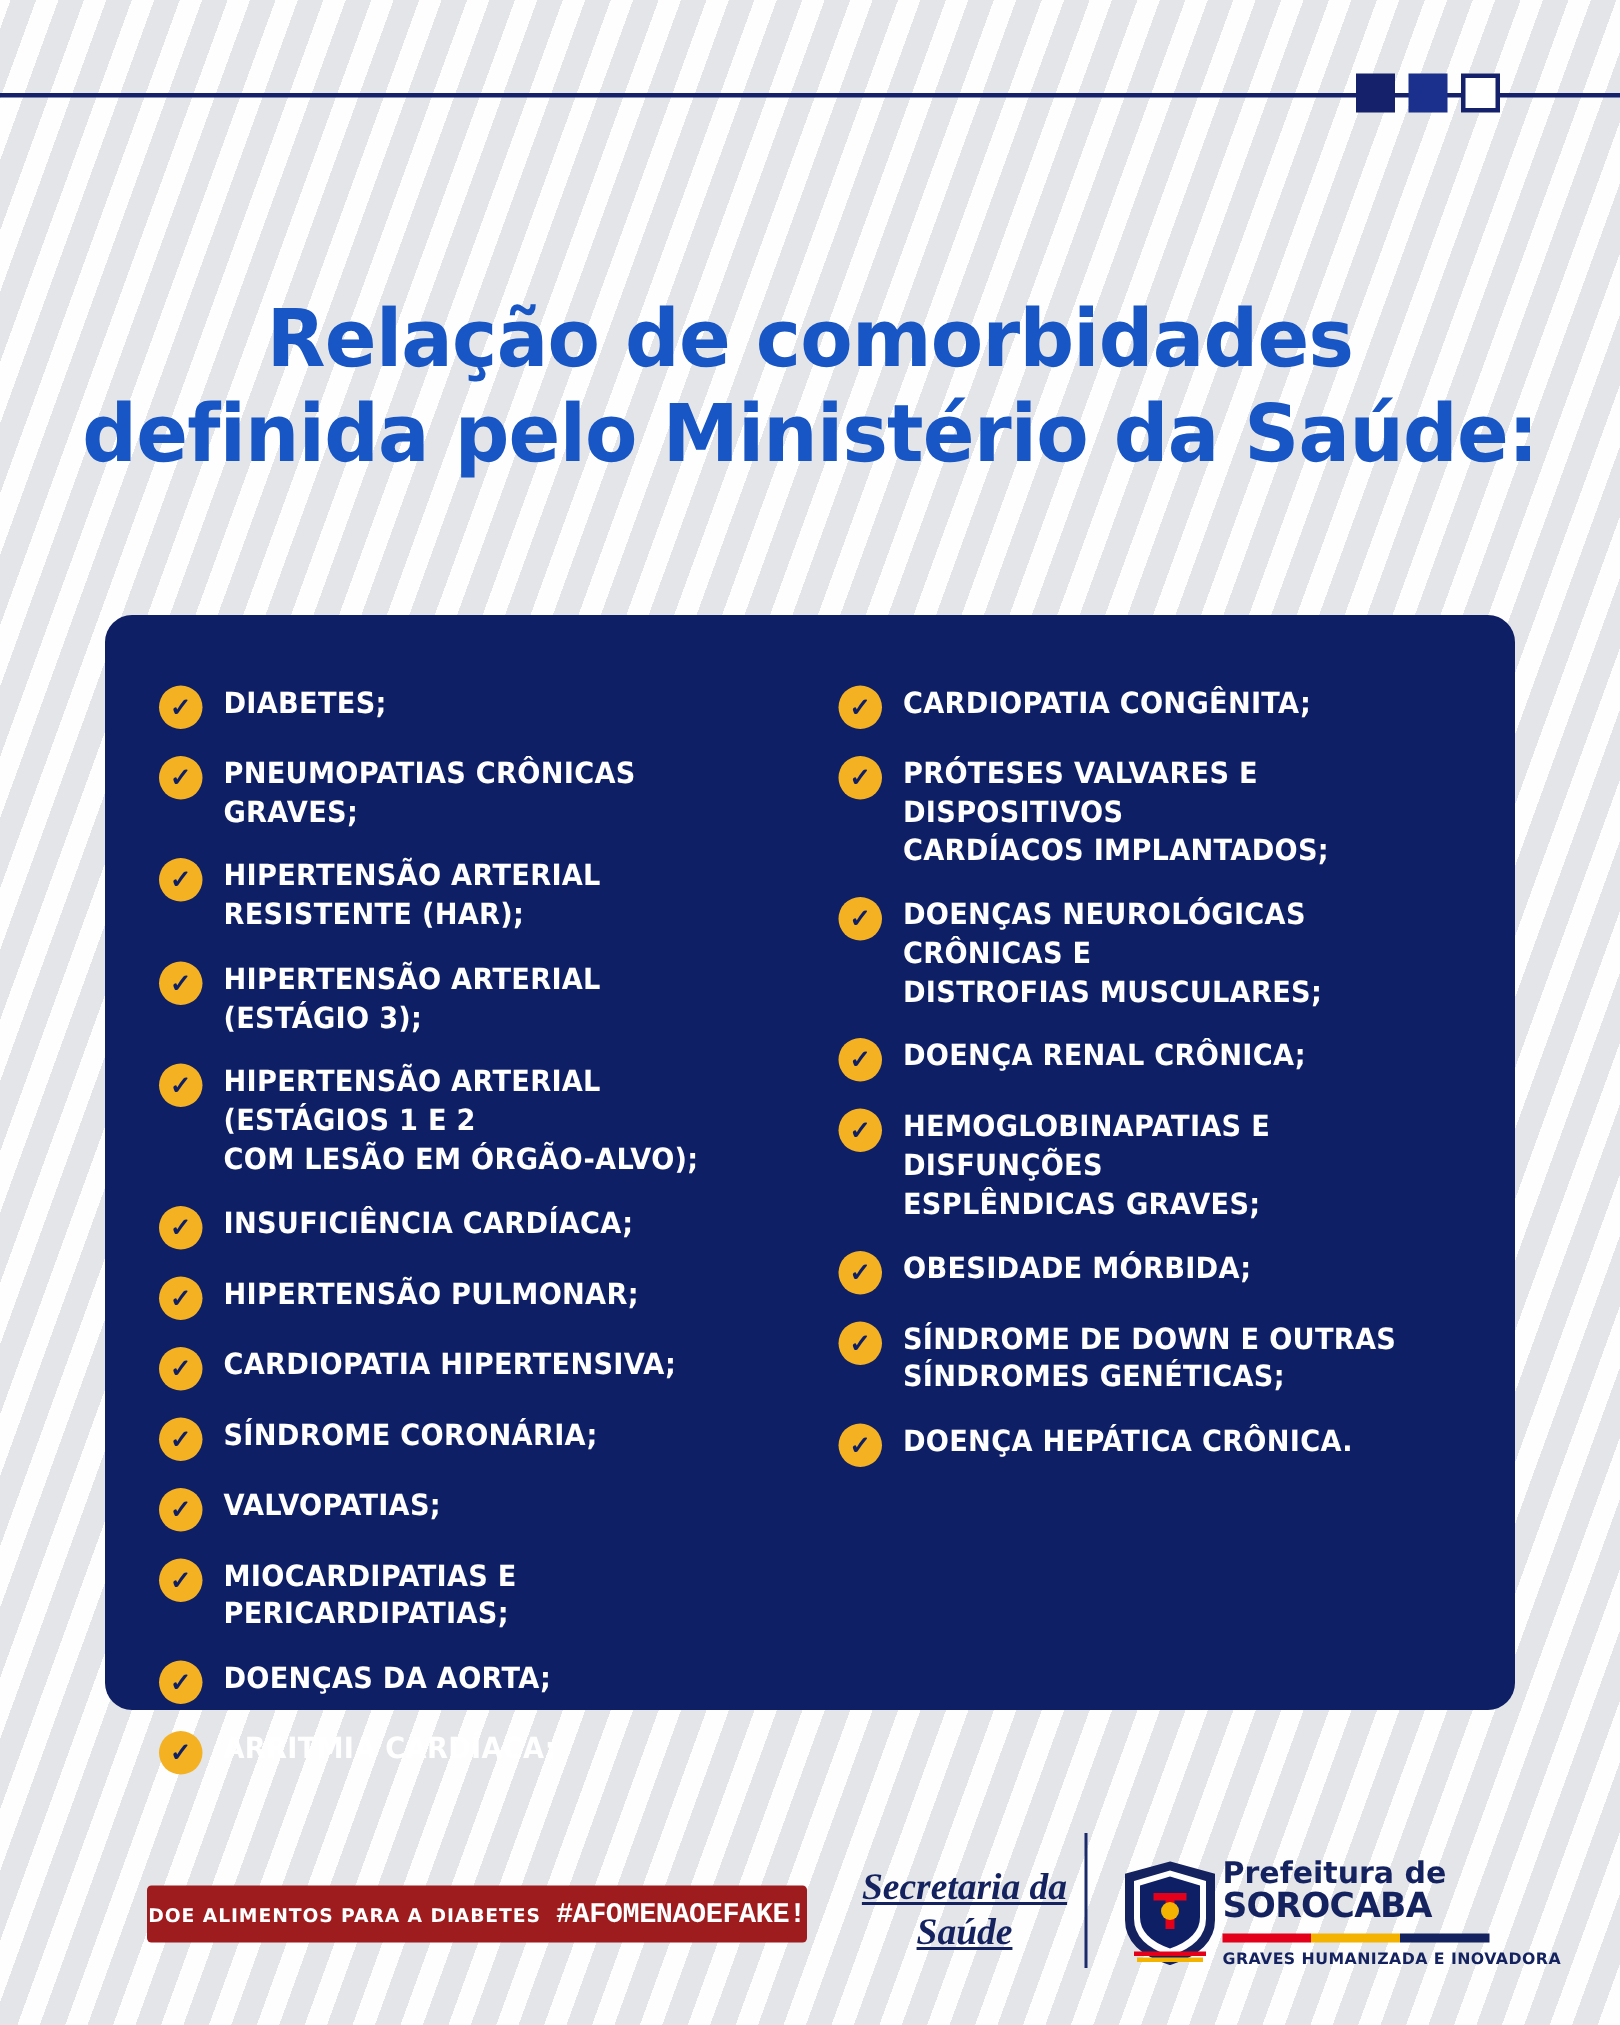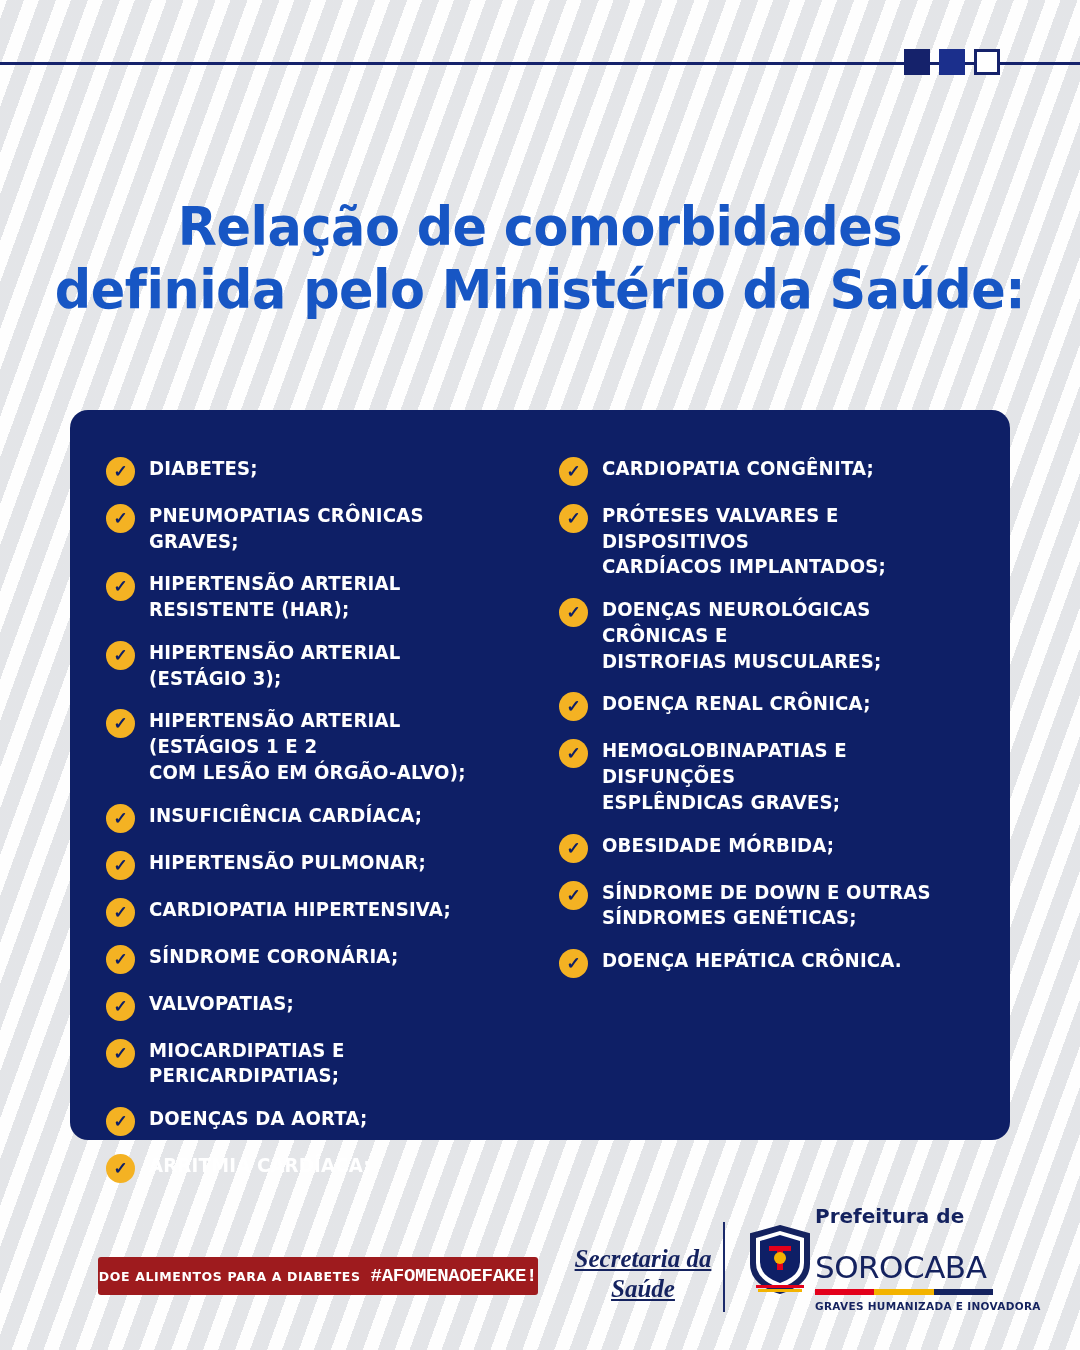--- a/index.html
+++ b/index.html
@@ -207,25 +207,24 @@
   .brand-text {
     color: #14225f;
     font-family: "DejaVu Sans", sans-serif;
   }
   .brand-text .p1 {
     font-size: 20px;
     font-weight: bold;
     line-height: 1.05;
   }
   .brand-text .p2 {
-    font-size: 31px;
-    font-weight: normal;
+    font-size: 23px;
+    font-weight: bold;
     letter-spacing: -0.5px;
     line-height: 1.05;
-    margin-top: 24px;
   }
   .brand-stripe {
     margin-top: 5px;
     width: 178px;
     height: 6px;
     background: linear-gradient(to right, #e3001b 0 33.33%, #f3b300 33.33% 66.66%, #14225f 66.66% 100%);
   }
   .brand-tag {
     margin-top: 5px;
     font-size: 10.5px;

